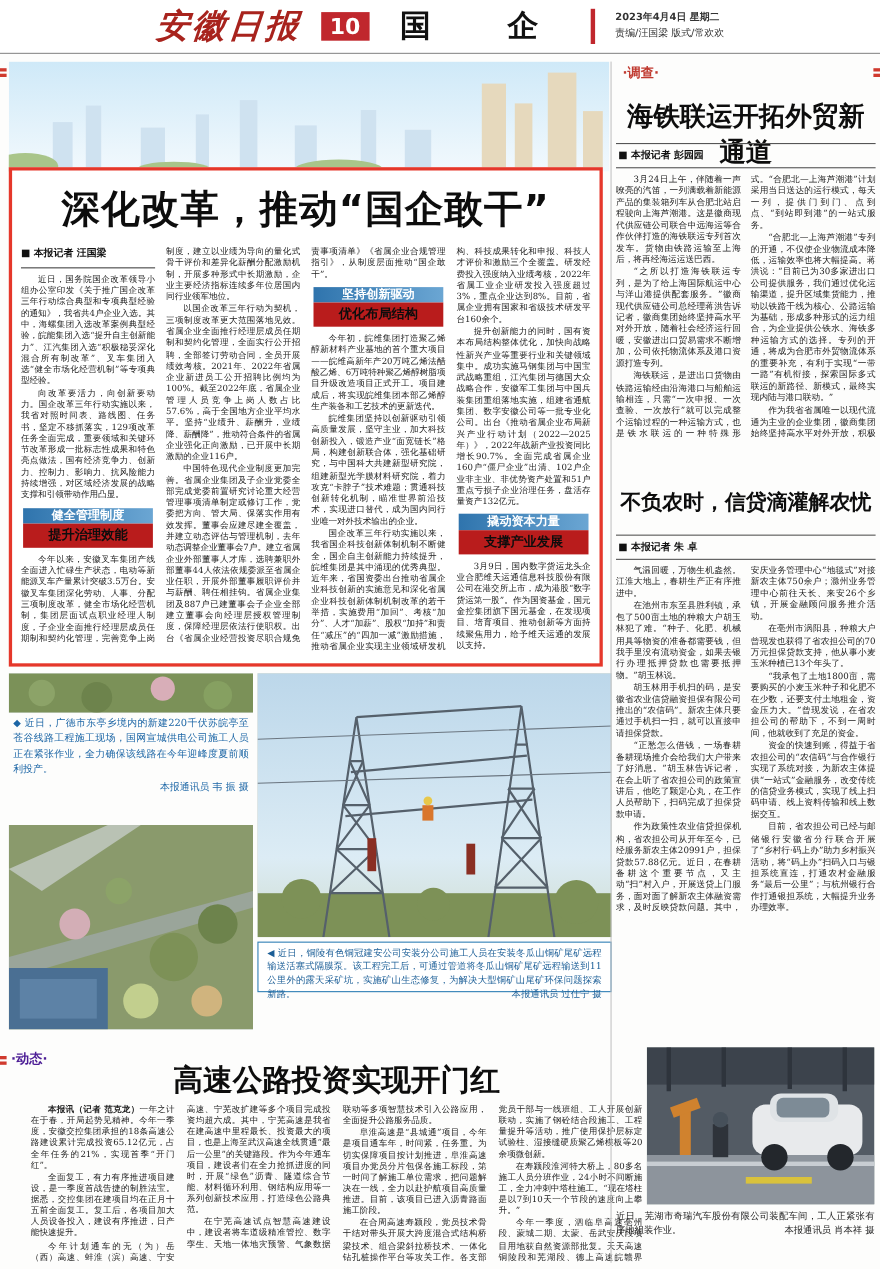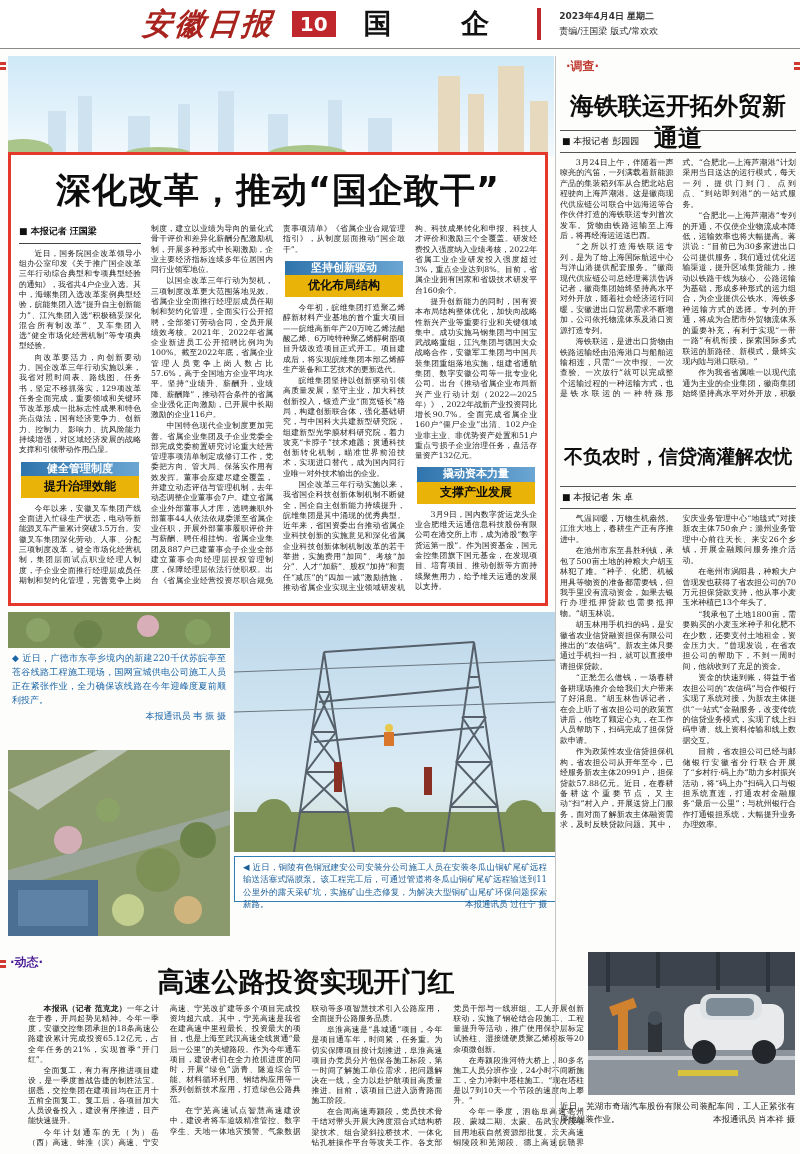--- a/index.html
+++ b/index.html
@@ -29,41 +29,41 @@
                   font-size:35px;letter-spacing:1px;color:#0d0d0d;margin:8px 0 10px 0;}
   .focus-body{column-count:4;column-gap:10px;height:372px;overflow:hidden;
               font-size:7.8px;line-height:1.32;text-align:justify;color:#222;}
   .byline{font-family:"DejaVu Sans",sans-serif;font-weight:bold;font-size:9px;
           border-bottom:1px solid #444;padding:2px 0 5px 0;margin-bottom:5px;color:#111;}
   .para{margin:0 0 1px 0;text-indent:2em;}
   .subhead{margin:6px 2px;text-align:center;font-family:"DejaVu Sans",sans-serif;
            break-inside:avoid;}
   .subhead .sh1{background:linear-gradient(90deg,#2f74ad,#6ba6d3);color:#fff;font-weight:bold;
                 font-size:11px;padding:0 0;}
-  .subhead .sh2{background:#eab308;color:#0d0d0d;font-weight:bold;font-size:12px;padding:3px 0;}
+  .subhead .sh2{background:#b91c1c;color:#0d0d0d;font-weight:bold;font-size:12px;padding:3px 0;}
   
   .photo{position:absolute;overflow:hidden;background:#cfd8d2;}
   .photo svg{display:block;}
   .cap-left{position:absolute;left:12px;top:652px;width:214px;height:96px;
             color:#1b65a5;font-size:9px;line-height:1.55;text-align:justify;}
   .cap-left .credit{text-align:right;margin-top:2px;}
   .cap-center{position:absolute;left:234px;top:856px;width:322px;height:46px;border:1px solid #2f7fb5;
               background:#fff;padding:4px 8px;box-sizing:border-box;color:#1b5e97;font-size:8.5px;
               line-height:1.45;text-align:justify;}
   .cap-center .credit{float:right;}
   .cap-br{position:absolute;left:560px;top:1100px;width:235px;color:#222;font-size:8.5px;
           line-height:1.5;text-align:justify;}
   .cap-br .credit{float:right;}
   .cap-indent{text-indent:2em;}
   
   .vdivider{position:absolute;left:555px;top:56px;width:1px;height:1092px;background:#c4c4c4;}
   .r-headline{position:absolute;left:560px;width:236px;text-align:center;
               font-family:"DejaVu Sans",sans-serif;font-weight:bold;color:#0d0d0d;}
   .r-byline{position:absolute;left:560px;width:236px;font-family:"DejaVu Sans",sans-serif;
-            font-weight:normal;font-size:9px;color:#111;border-top:1px solid #555;
+            font-weight:bold;font-size:9px;color:#111;border-top:1px solid #555;
             border-bottom:1px solid #555;padding:4px 2px;box-sizing:border-box;}
   .r-body{position:absolute;left:560px;width:236px;column-count:2;column-gap:9px;
           font-size:7.9px;line-height:1.32;text-align:justify;color:#222;overflow:hidden;}
   
   .b-headline{position:absolute;left:28px;top:964px;width:556px;text-align:center;
               font-family:"DejaVu Sans",sans-serif;font-weight:bold;font-size:27px;color:#0d0d0d;}
   .b-body{position:absolute;left:28px;top:1004px;width:556px;height:146px;column-count:4;
           column-gap:11px;font-size:7.8px;line-height:1.3;text-align:justify;color:#222;overflow:hidden;}
   .leadbold{font-weight:bold;font-family:"DejaVu Sans",sans-serif;}
 </style>

